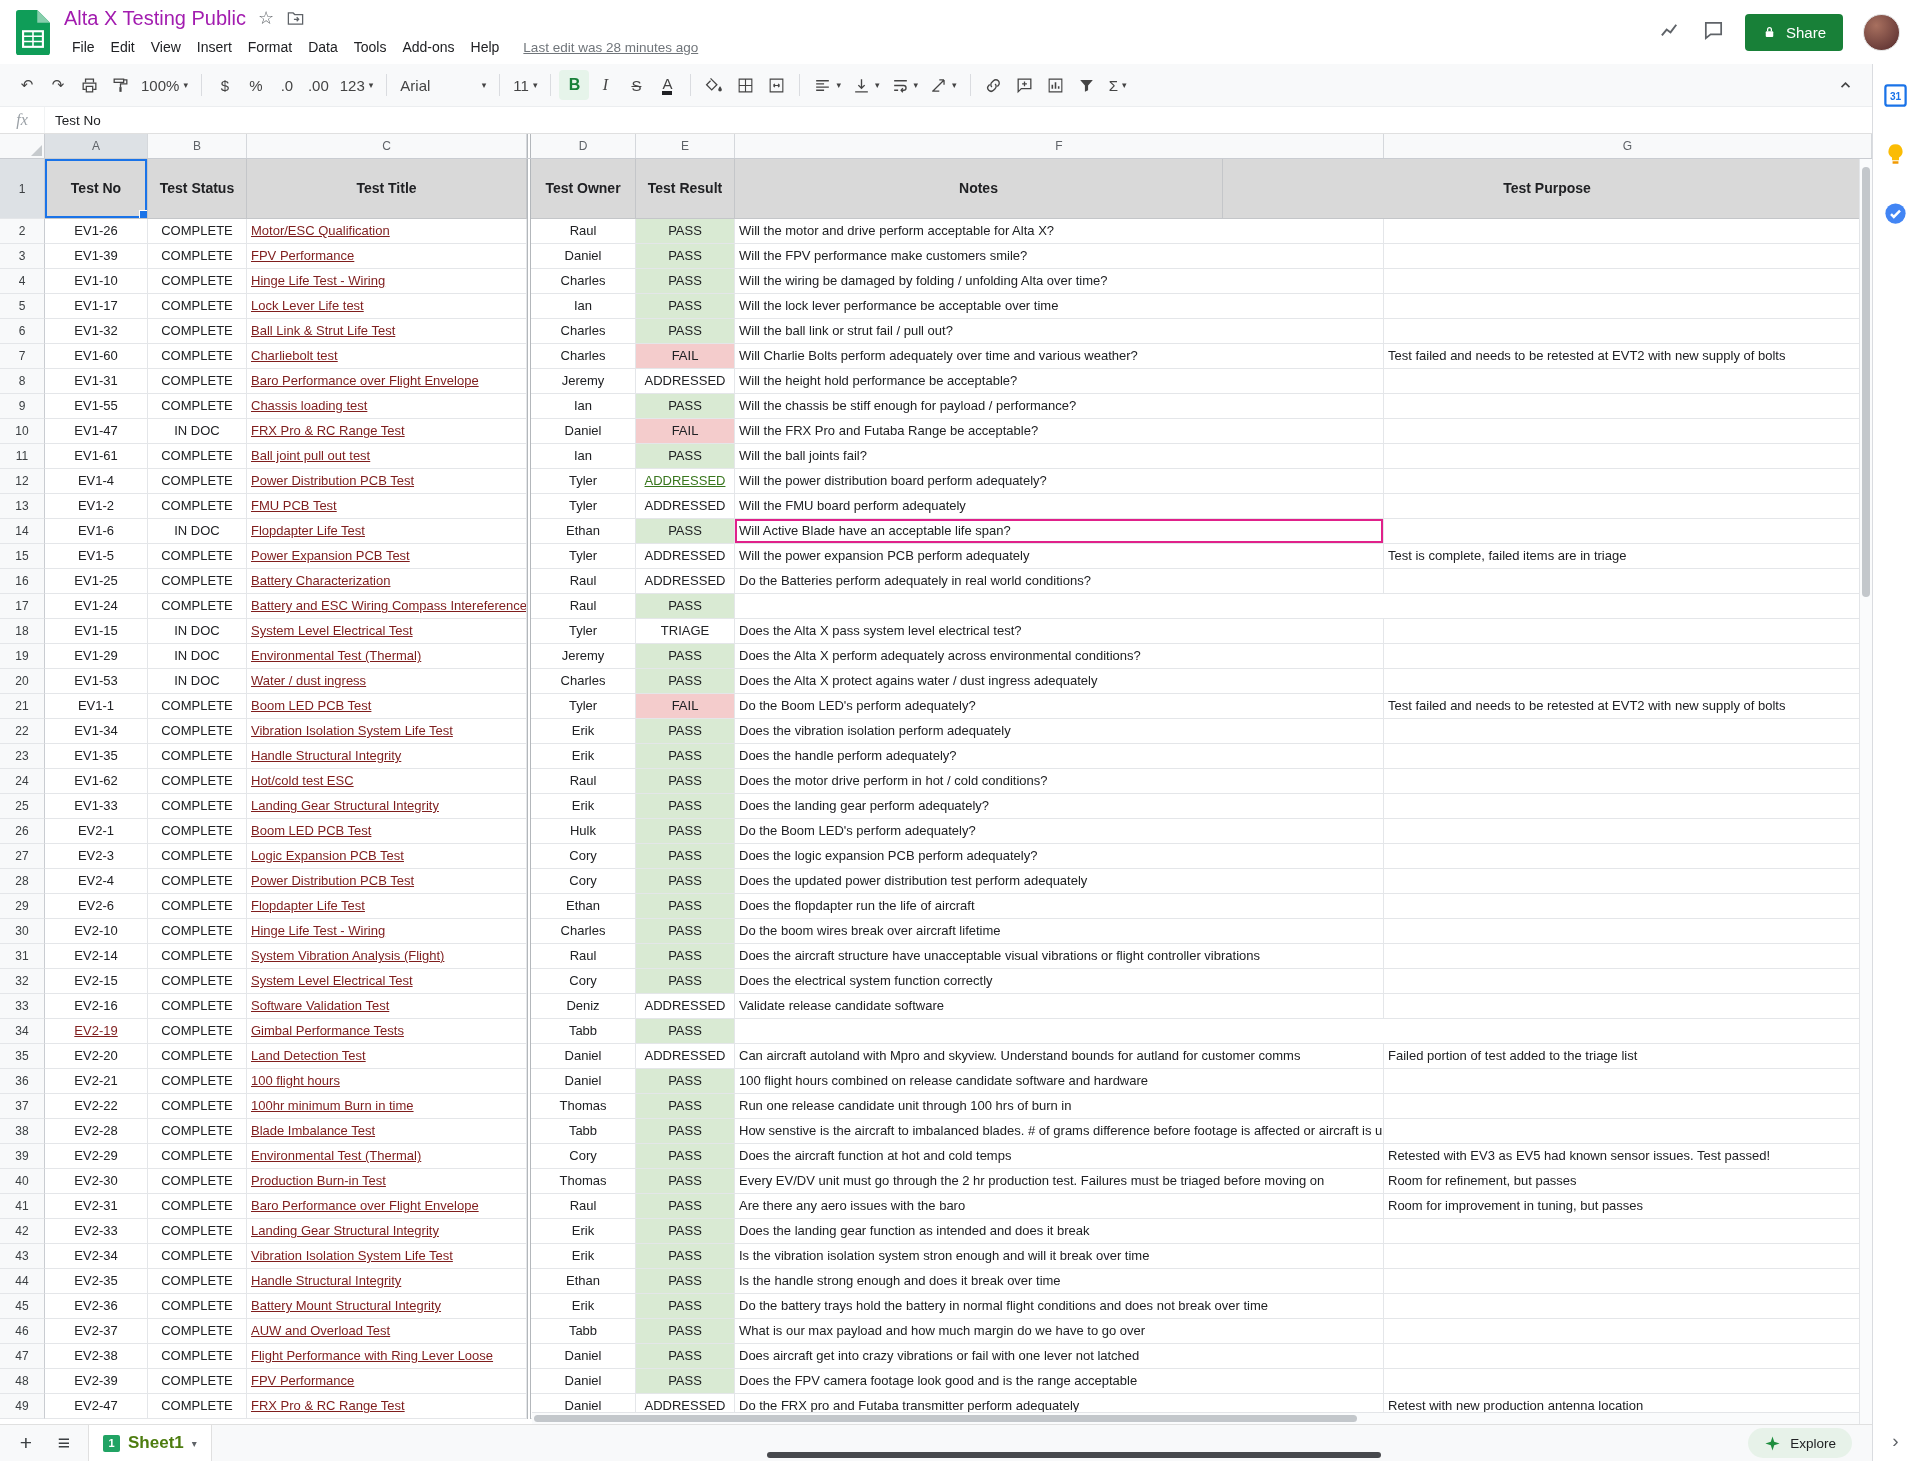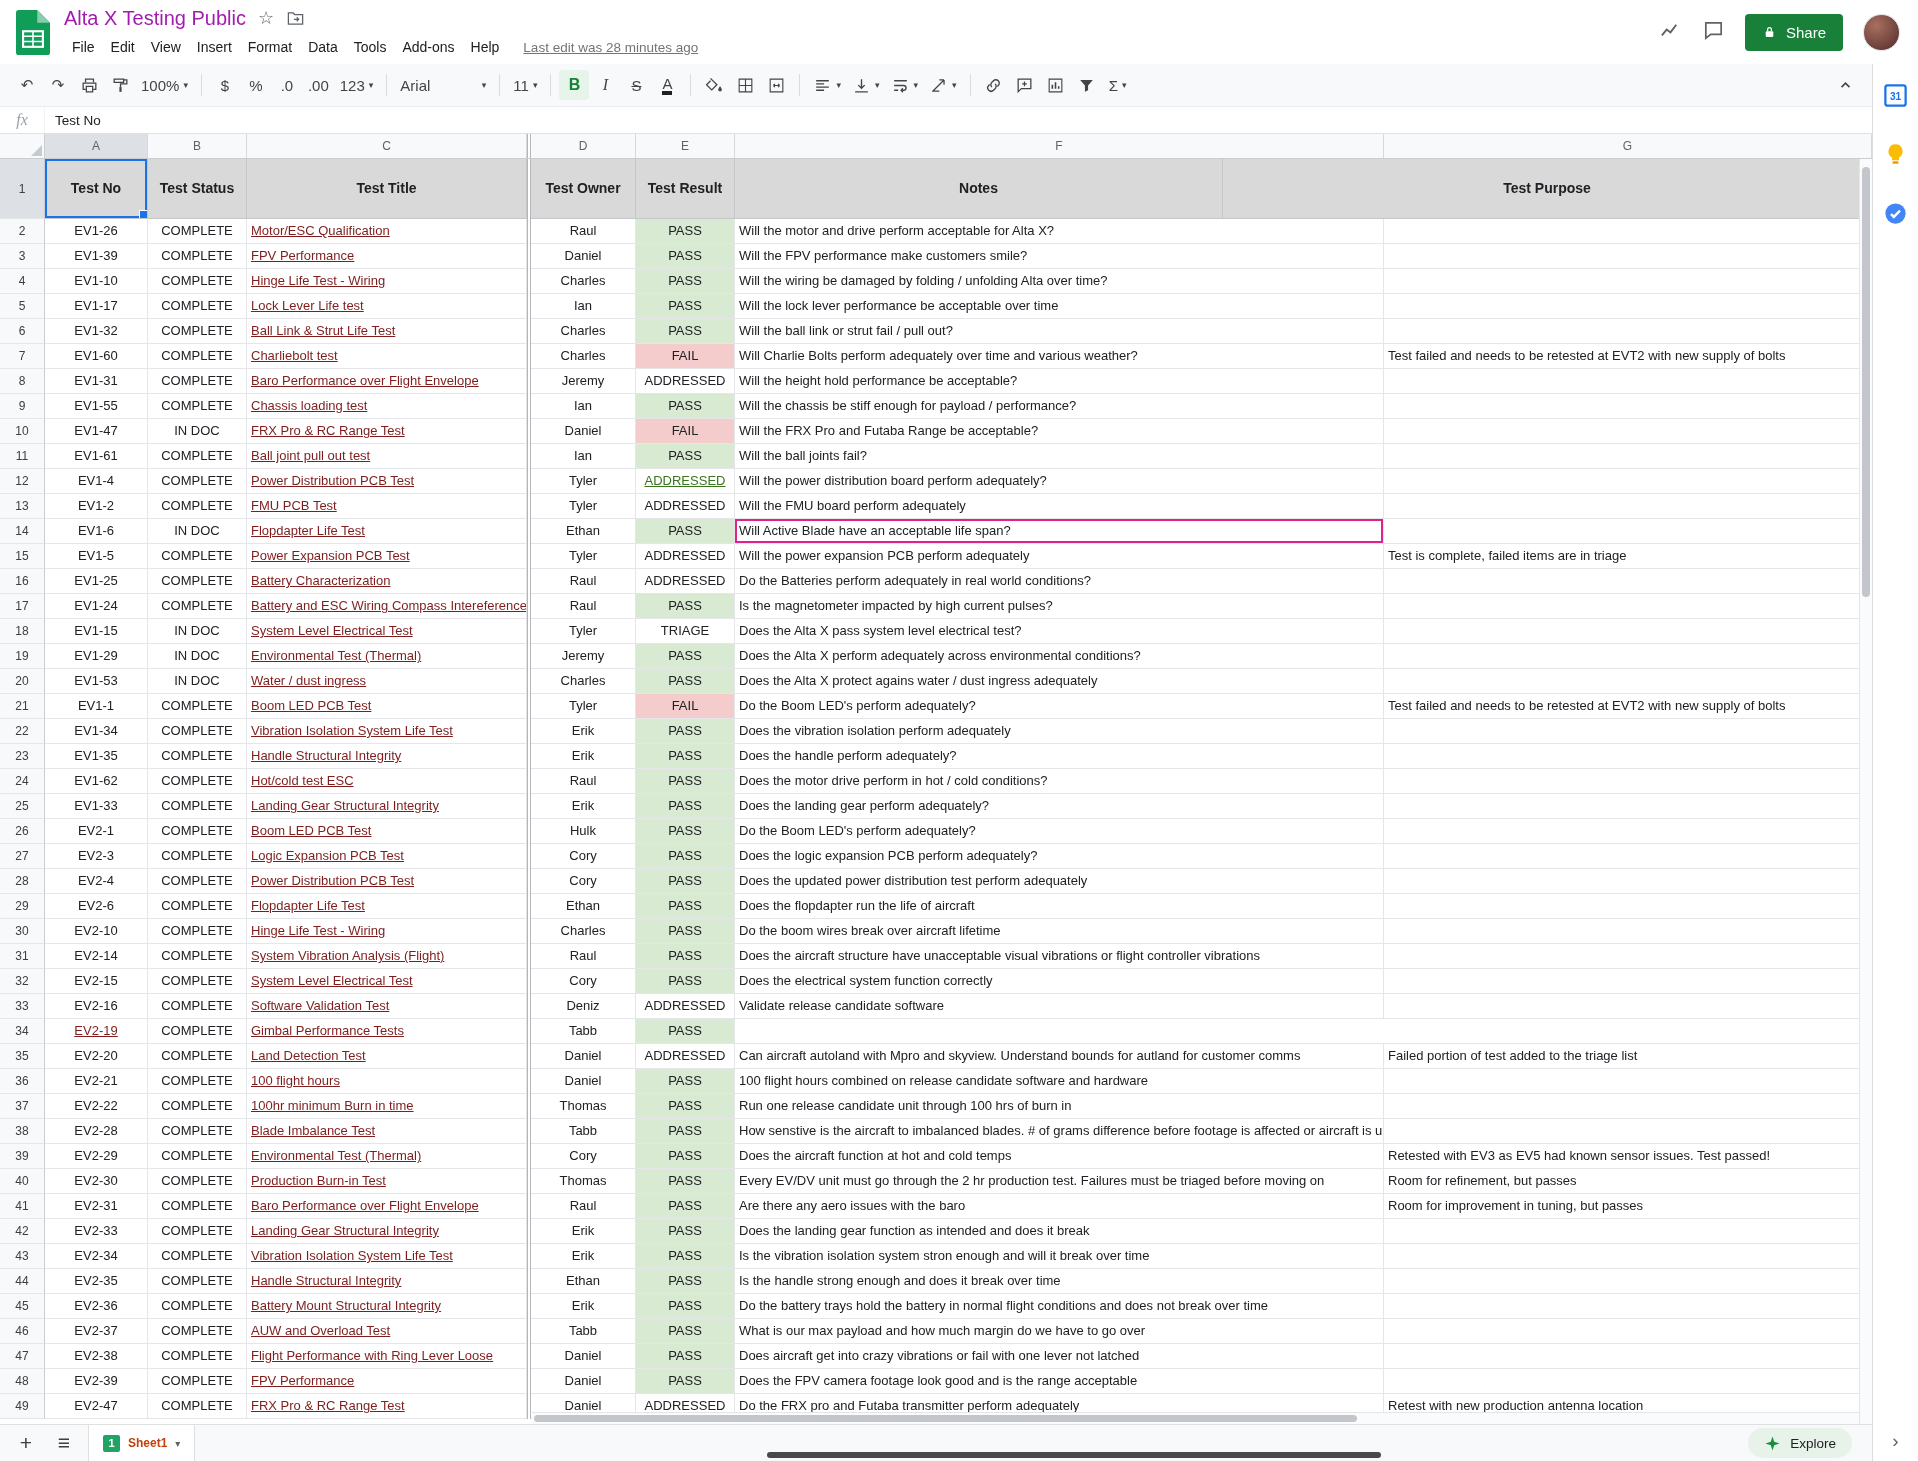--- a/index.html
+++ b/index.html
@@ -85,21 +85,21 @@
   .vscroll{position:absolute;top:25px;right:0;bottom:0;width:13px;background:#fafbfc;border-left:1px solid #e3e5e8}
   .vthumb{position:absolute;top:8px;left:2px;width:8px;height:430px;background:#c3c7cb;border-radius:4px}
   .hscroll{position:absolute;bottom:0;left:532px;right:13px;height:12px;background:#fafbfc;border-top:1px solid #e3e5e8}
   .hthumb{position:absolute;top:2px;left:2px;width:62%;height:7px;background:#c3c7cb;border-radius:4px}
 
   
   .bottombar{height:37px;background:#f8f9fa;border-top:1px solid #e0e0e0;display:flex;align-items:center;padding:0 8px;gap:2px;flex:none}
   .bb-btn{width:36px;height:36px;display:flex;align-items:center;justify-content:center;color:#3c4043;font-size:21px}
   .tab{height:36px;background:#fff;border-left:1px solid #e0e0e0;border-right:1px solid #e0e0e0;display:flex;align-items:center;gap:8px;padding:0 14px;margin-left:4px}
   .tab-badge{min-width:17px;height:17px;background:#21a364;color:#fff;font-size:11px;font-weight:bold;display:flex;align-items:center;justify-content:center;border-radius:2px;padding:0 3px}
-  .tab-label{font-size:12px;font-weight:bold;color:#c2410c}
+  .tab-label{font-size:17px;font-weight:bold;color:#4d7c0f}
   .tab-caret{font-size:10px;color:#5f6368}
   .explore{margin-left:auto;margin-right:12px;height:30px;display:flex;align-items:center;gap:9px;background:#e7f2e9;padding:13px 16px;border-radius:16px}
   .explore svg{width:17px;height:17px}
   .explore-label{font-size:13.5px;color:#202124}
 
   
   .panel{width:46px;background:#fff;border-left:1px solid #dadce0;display:flex;flex-direction:column;align-items:center;padding-top:18px;gap:32px;position:relative;flex:none}
   .panel-icon{width:27px;height:27px;display:flex;align-items:center;justify-content:center}
   .panel-icon svg{width:27px;height:27px}
   .panel-expand{position:absolute;bottom:9px;font-size:19px;color:#5f6368}
@@ -506,21 +506,20 @@
               <div class="cell l col-g"></div>
             </div>
             <div class="g-row">
               <div class="gut">17</div>
               <div class="cell c col-a">EV1-24</div>
               <div class="cell c col-b">COMPLETE</div>
               <div class="cell l col-c"><span class="link">Battery and ESC Wiring Compass Intereference</span></div>
               <div class="fdiv"></div>
               <div class="cell c col-d">Raul</div>
               <div class="cell c col-e res-pass">PASS</div>
-              <div class="cell l col-f">Is the magnetometer impacted by high current pulses?</div>
               <div class="cell l col-g"></div>
             </div>
             <div class="g-row">
               <div class="gut">18</div>
               <div class="cell c col-a">EV1-15</div>
               <div class="cell c col-b">IN DOC</div>
               <div class="cell l col-c"><span class="link">System Level Electrical Test</span></div>
               <div class="fdiv"></div>
               <div class="cell c col-d">Tyler</div>
               <div class="cell c col-e ">TRIAGE</div>

